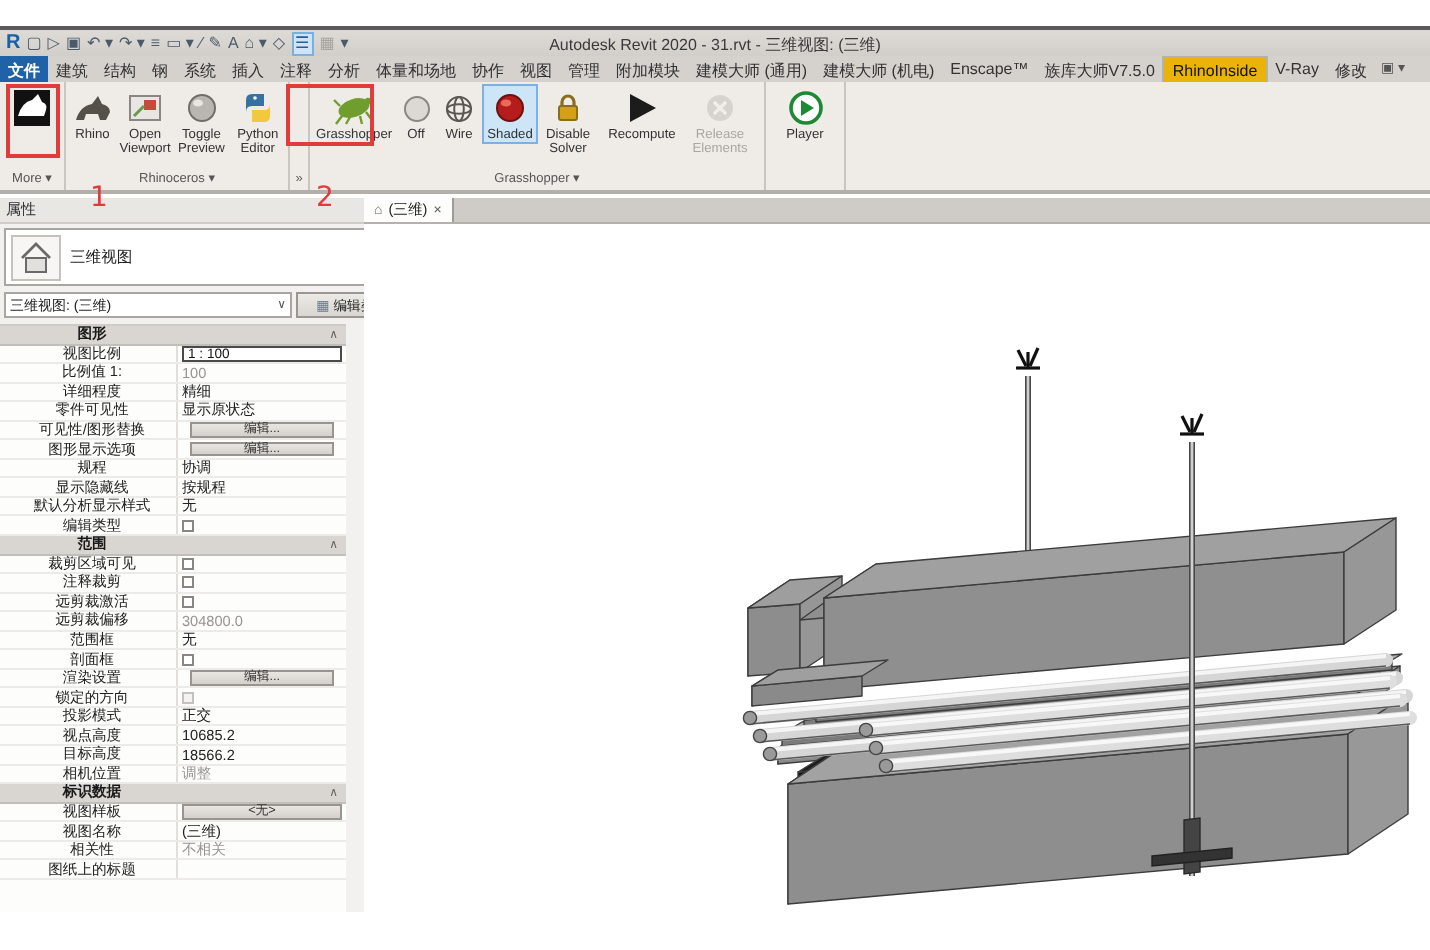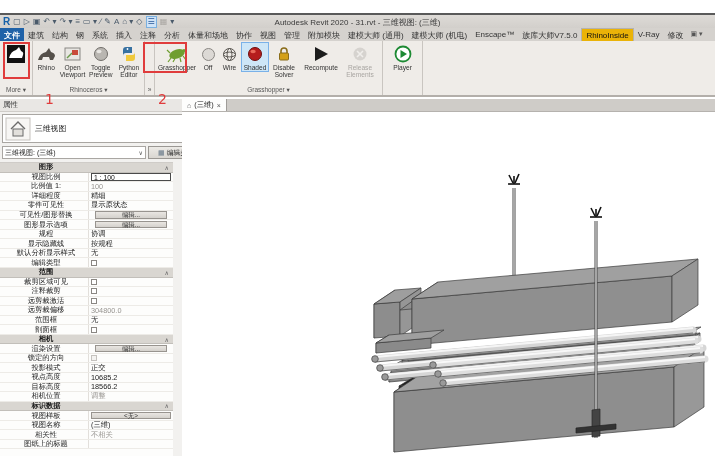--- a/index.html
+++ b/index.html
@@ -428,24 +428,20 @@
           <span class="vc">
             <span class="v-text">无</span>
           </span>
         </div>
         <div class="prow">
           <span class="lc">剖面框</span>
           <span class="vc">
             <span class="v-check"></span>
           </span>
         </div>
-        <div class="prow hdr">
-          <span class="lc">相机</span>
-          <span class="hx">∧</span>
-        </div>
         <div class="prow">
           <span class="lc">渲染设置</span>
           <span class="vc">
             <span class="v-btn">编辑...</span>
           </span>
         </div>
         <div class="prow">
           <span class="lc">锁定的方向</span>
           <span class="vc">
             <span class="v-check gray"></span>

